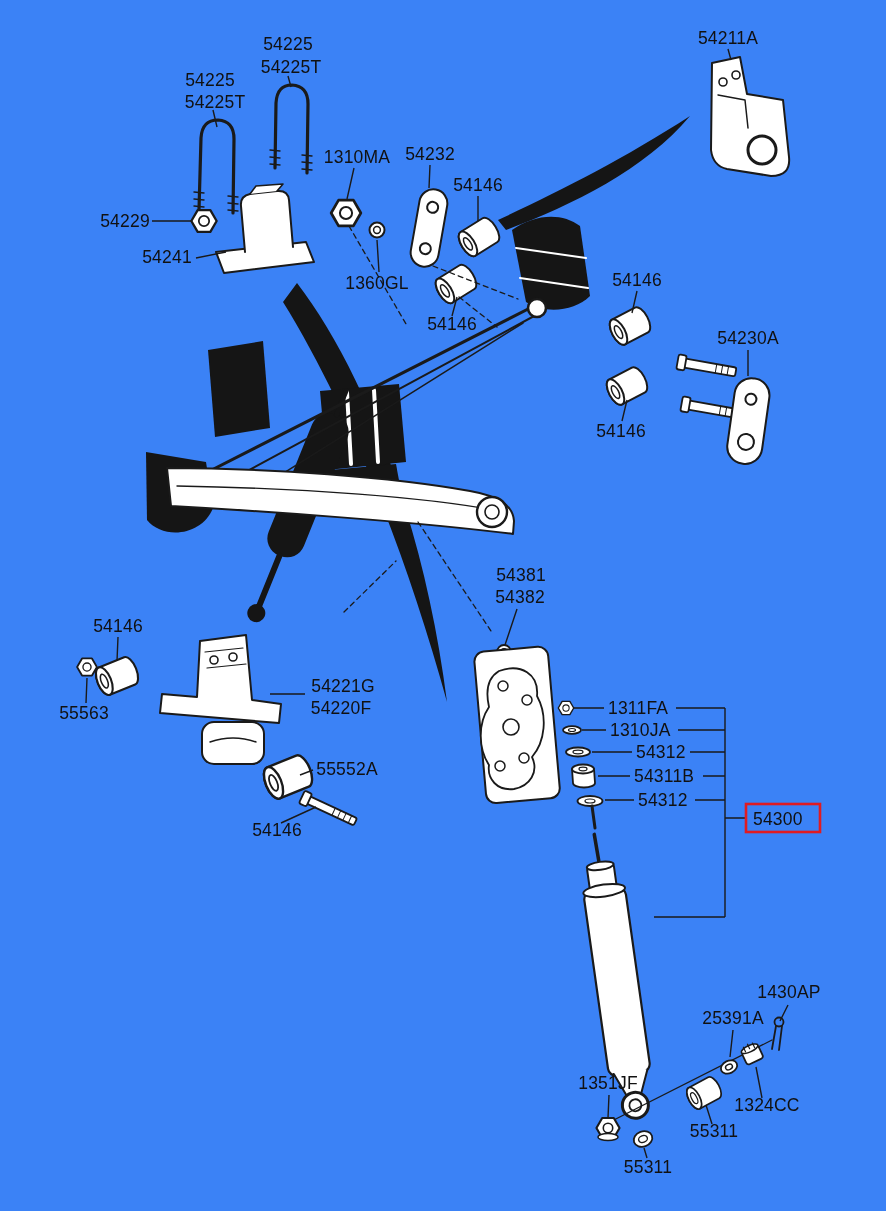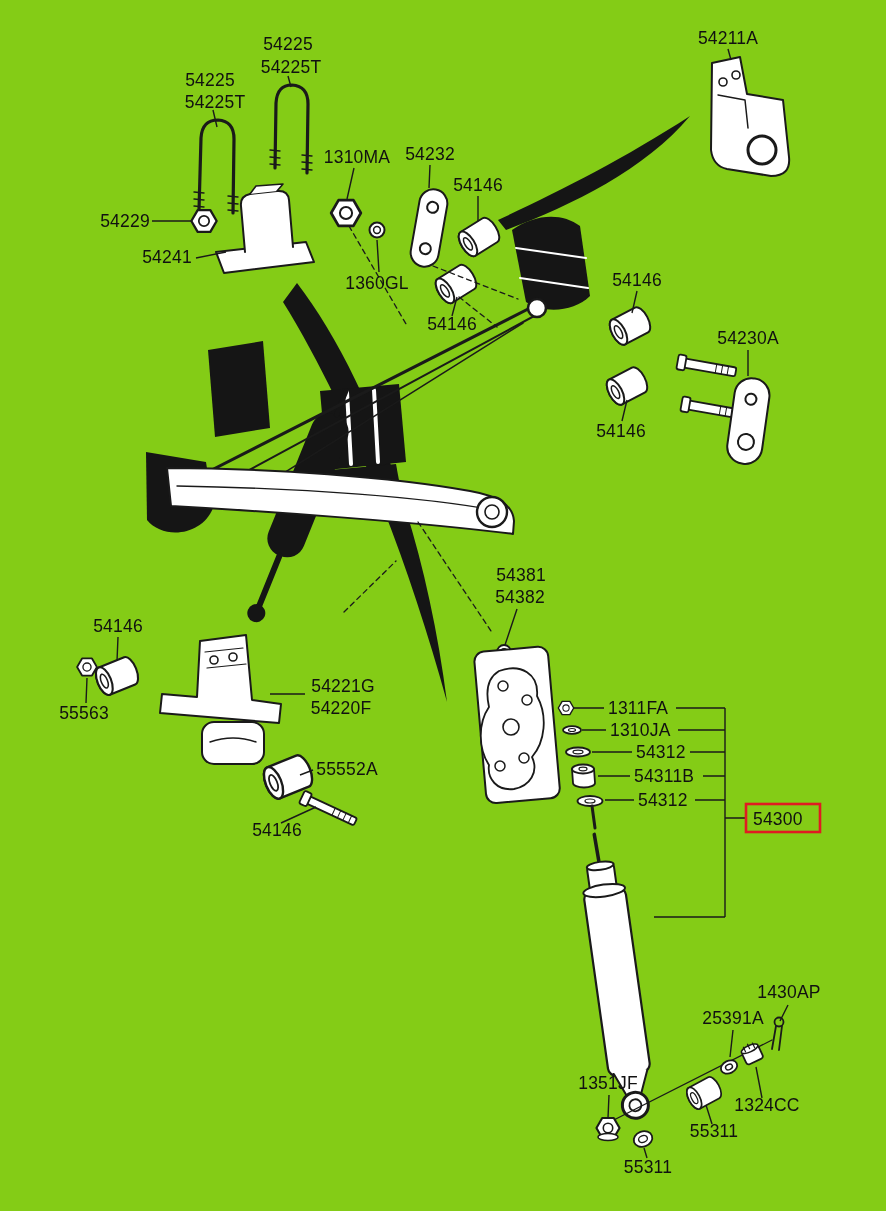--- a/index.html
+++ b/index.html
@@ -1,21 +1,21 @@
 <!DOCTYPE html>
 <html><head>
 <meta charset="utf-8">
 <style>
   * { box-sizing: border-box; margin: 0; padding: 0; }
   html, body { background: #ffffff; }
   .stage {
     position: relative;
     width: 886px;
     height: 1211px;
-    background: #84cc16;
+    background: #3b82f6;
     overflow: hidden;
     font-family: "Liberation Sans", sans-serif;
   }
   svg { display: block; }
   svg text {
     font-family: "Liberation Sans", sans-serif;
     font-size: 17.5px;
     fill: #111111;
     letter-spacing: 0.2px;
   }

